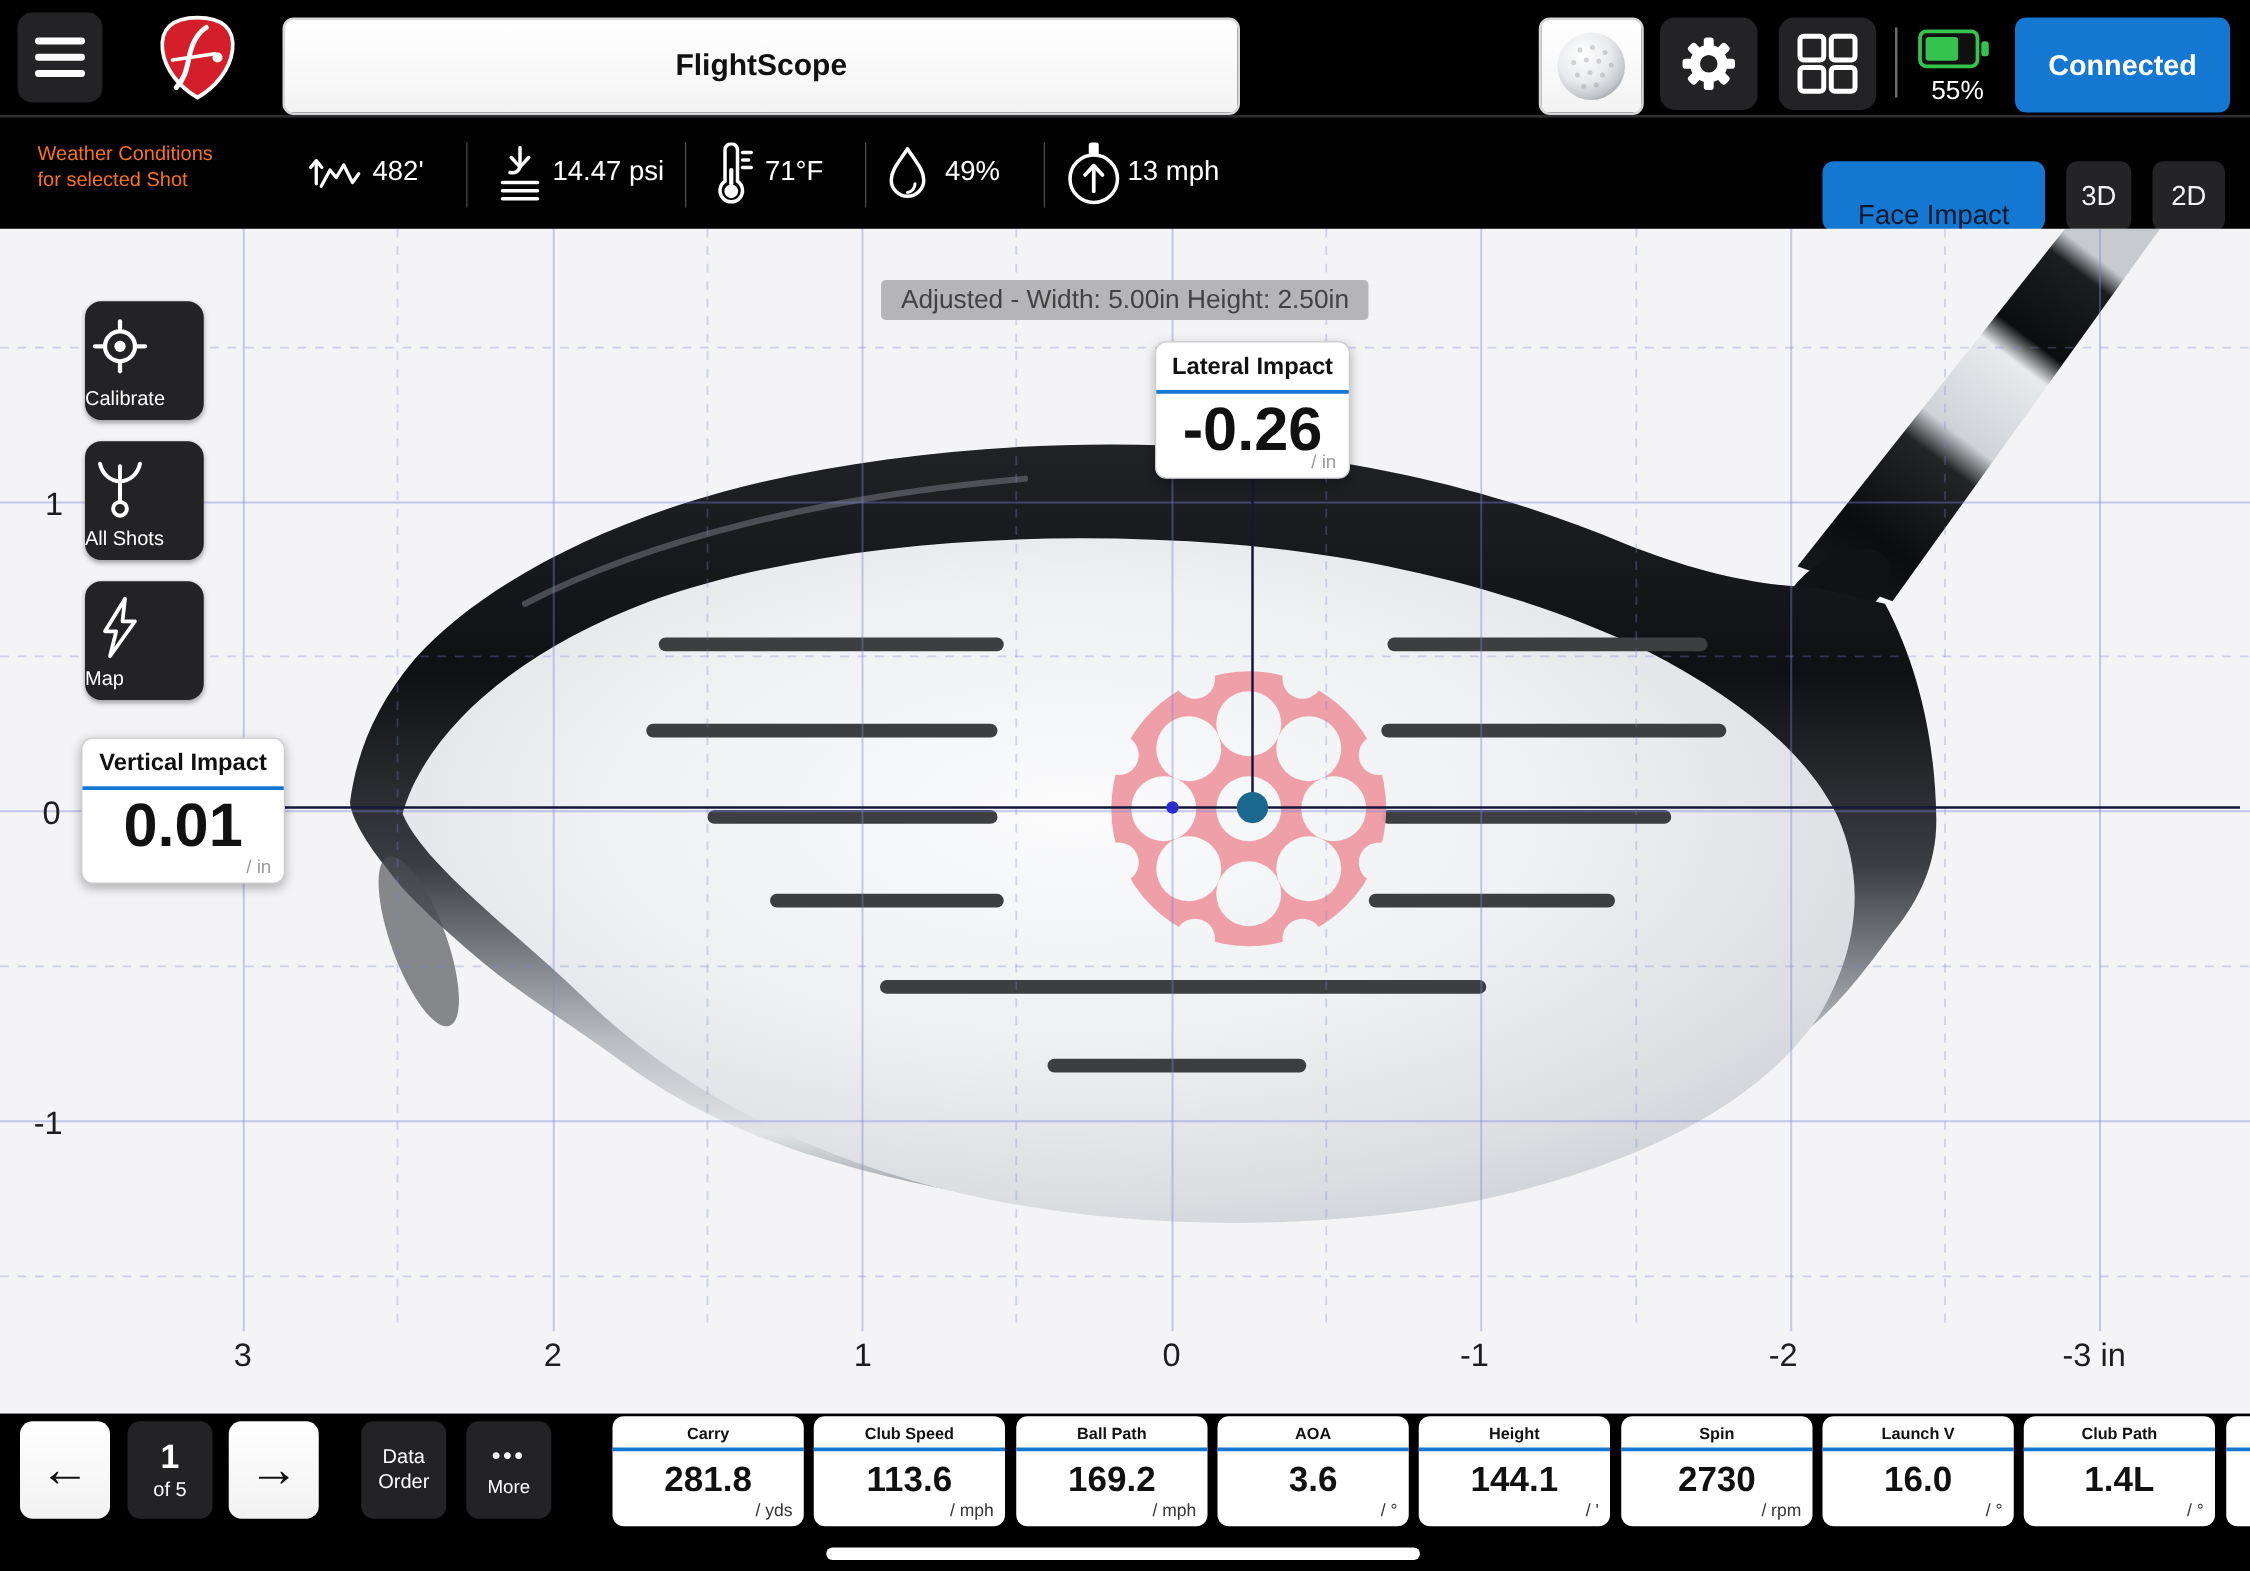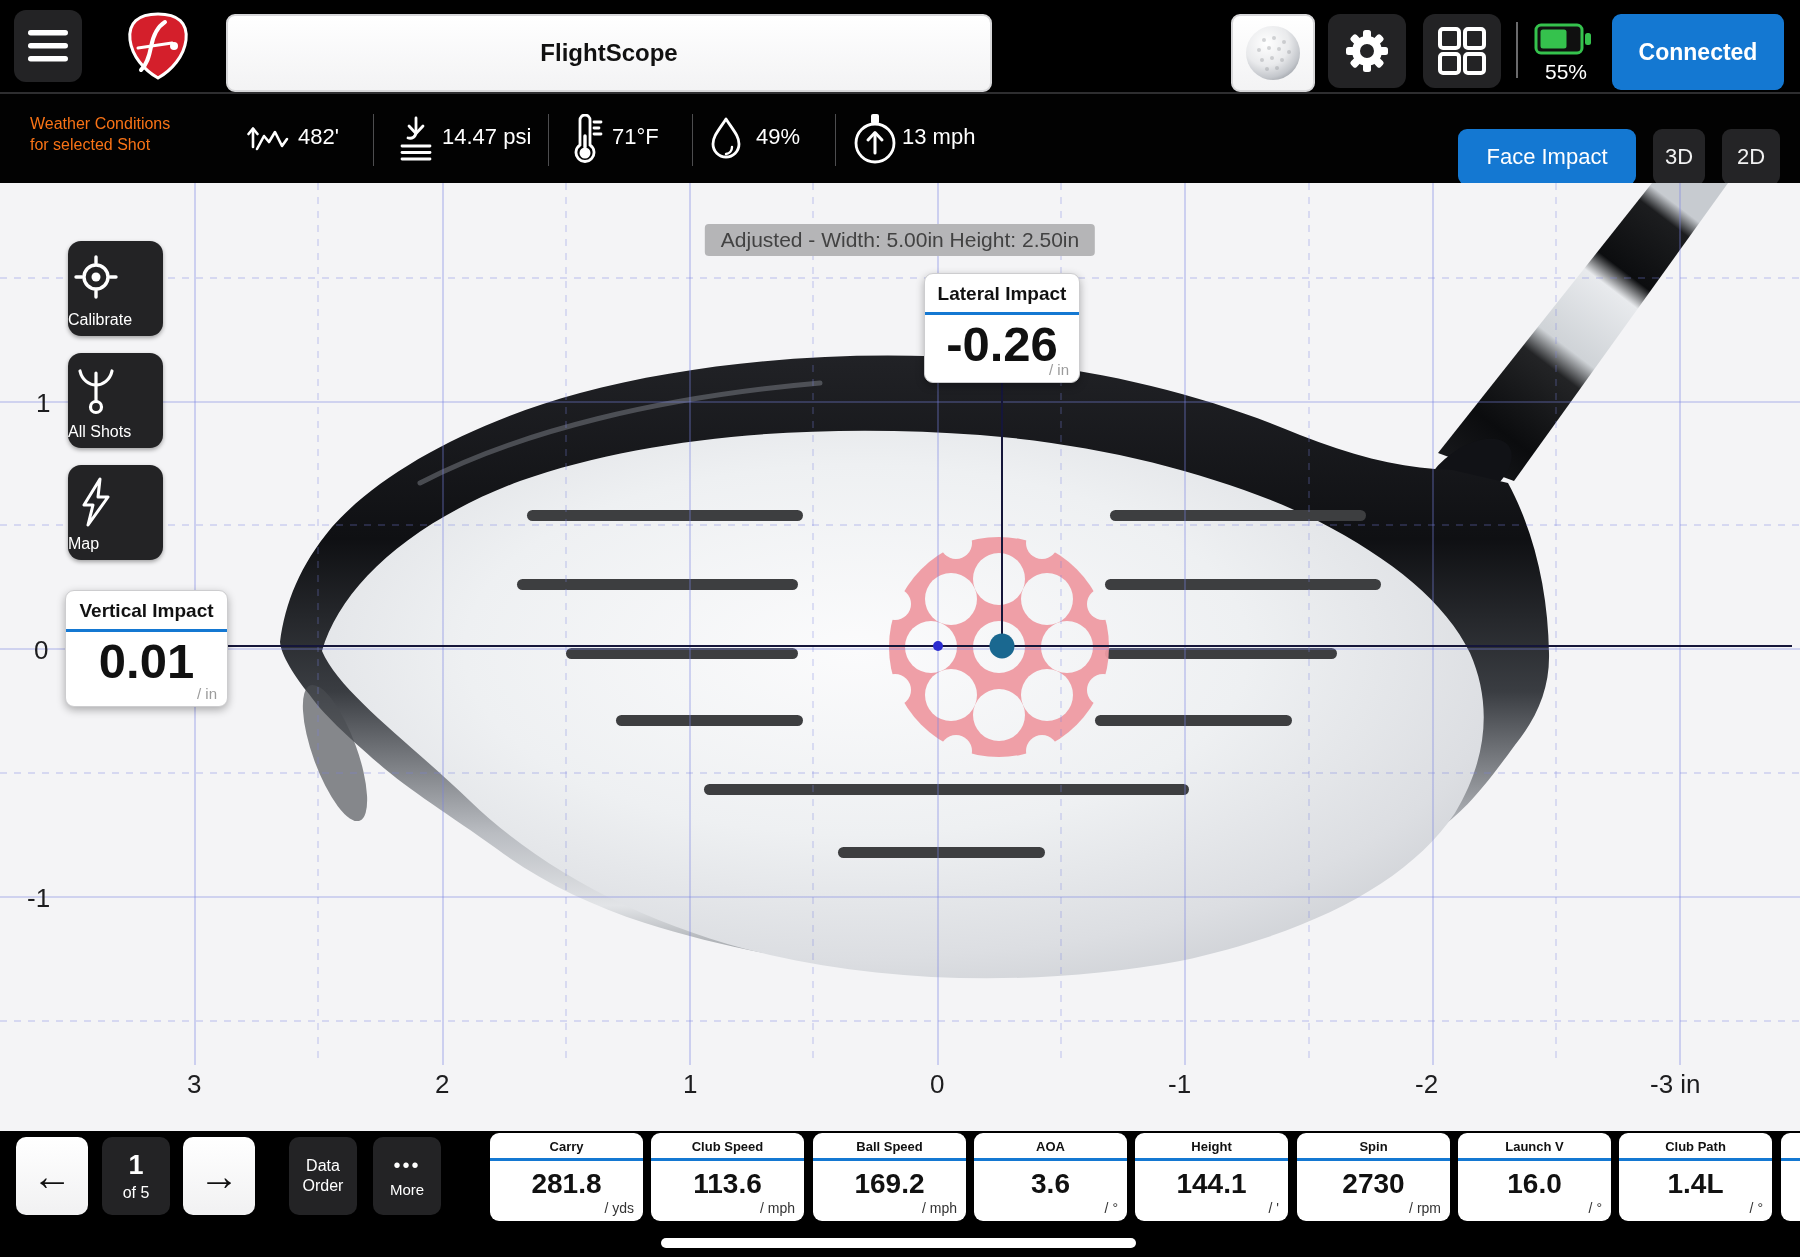--- a/index.html
+++ b/index.html
@@ -18,21 +18,21 @@
              display:flex;align-items:center;justify-content:center;box-shadow:0 2px 2px rgba(0,0,0,.4);}
   .battery-label{color:#fff;font-size:21px;text-align:center;width:64px;}
 
   
   .weatherbar{position:absolute;left:0;top:92px;width:1800px;height:91px;background:#020202;border-top:2px solid #2e2e30;box-sizing:border-box;}
   .wx-label{color:#f97316;font-size:16px;line-height:1.3;font-weight:400;}
   .wx-value{color:#fff;font-size:22px;font-weight:500;white-space:nowrap;}
   .wx-div{position:absolute;width:1px;height:52px;top:20px;background:#4d4d4f;}
   .view-btn{position:absolute;top:35px;height:56px;border-radius:9px;display:flex;align-items:center;justify-content:center;
             font-size:22px;color:#f2f2f2;background:#242426;cursor:pointer;}
-  .view-btn.active{background:#1478d2;color:#ffffff;}
+  .view-btn.active{background:#1478d2;color:#0f172a;align-items:flex-end;}
 
   
   .plot{position:absolute;left:0;top:183px;width:1800px;height:948px;background:#f4f4f6;overflow:hidden;}
   .tick{position:absolute;font-size:26px;color:#1d1d1f;}
   .adjusted-pill{position:absolute;top:41px;left:50%;transform:translateX(-50%);background:#b5b5b7;color:#424242;
                  font-size:21px;padding:4px 16px;border-radius:4px;white-space:nowrap;}
   .impact-card{position:absolute;background:#fff;border:1px solid #cdcdcf;border-radius:9px;
                box-shadow:0 3px 9px rgba(0,0,0,.3);text-align:center;box-sizing:border-box;}
   .impact-card .t{font-size:19px;font-weight:600;padding:9px 4px 7px;}
   .impact-card .bar{height:3px;background:#1478d2;}
@@ -456,21 +456,21 @@
       <div class="v">281.8</div>
       <div class="u">/ yds</div>
     </div>
     <div class="metric-card" style="left:651px;">
       <div class="t">Club Speed</div>
         <div class="bar"></div>
       <div class="v">113.6</div>
       <div class="u">/ mph</div>
     </div>
     <div class="metric-card" style="left:813px;">
-      <div class="t">Ball Speed</div>
+      <div class="t">Ball Path</div>
         <div class="bar"></div>
       <div class="v">169.2</div>
       <div class="u">/ mph</div>
     </div>
     <div class="metric-card" style="left:974px;">
       <div class="t">AOA</div>
         <div class="bar"></div>
       <div class="v">3.6</div>
       <div class="u">/ °</div>
     </div>

